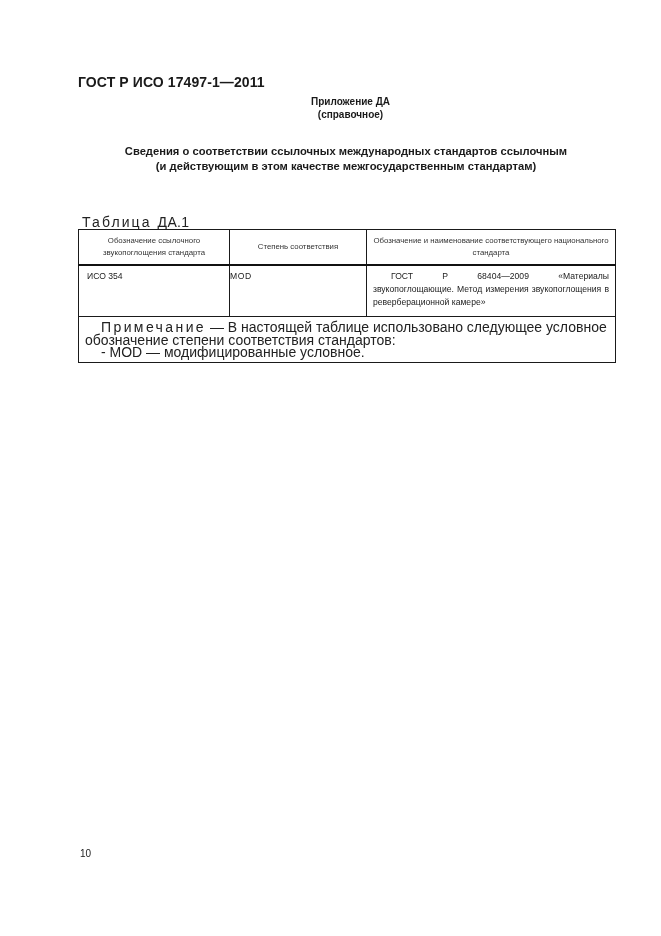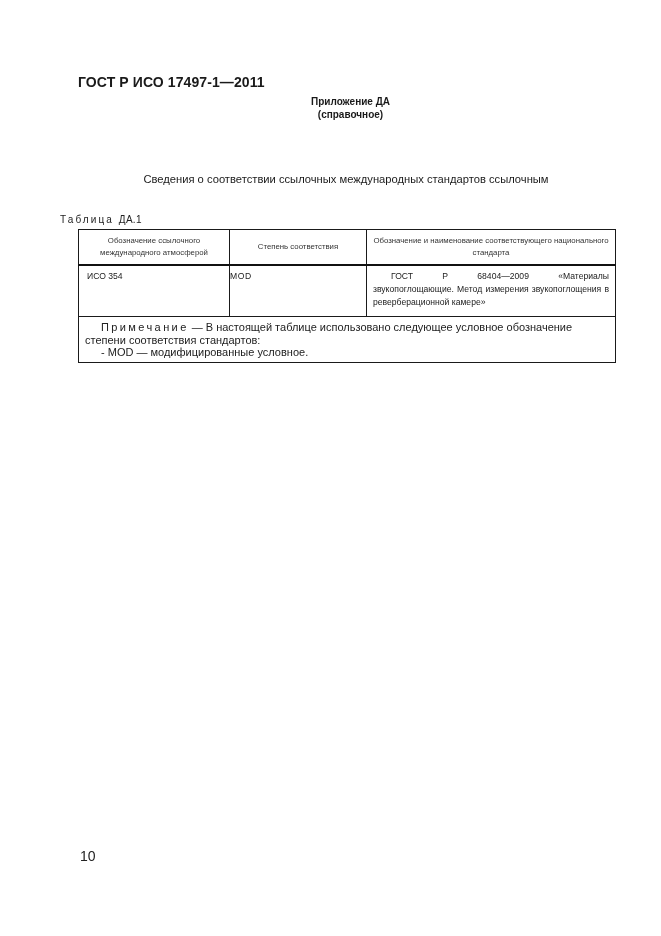--- a/index.html
+++ b/index.html
@@ -30,32 +30,32 @@
       text-align: center;
       font-size: 10px;
       font-weight: bold;
     }
     .annex-title { top: 96px; left: 20px; width: 661px; }
     .annex-type { top: 109px; left: 20px; width: 661px; }
     .heading {
       position: absolute;
       left: 78px;
       width: 536px;
-      top: 172px;
+      top: 144px;
       text-align: center;
       font-size: 11.2px;
-      font-weight: normal;
+      font-weight: bold;
       line-height: 15px;
     }
     .heading div { white-space: nowrap; }
     .table-caption {
       position: absolute;
-      left: 60px;
+      left: 82px;
       top: 214px;
-      font-size: 10px;
+      font-size: 14px;
       letter-spacing: 2.1px;
       color: #222;
     }
     .table-caption .num { letter-spacing: 0.3px; }
     table.std {
       position: absolute;
       left: 78px;
       top: 229px;
       width: 537px;
       border-collapse: collapse;
@@ -87,59 +87,60 @@
       padding: 4px 6px 4px 6px !important;
       line-height: 13px;
       text-align: justify;
       text-indent: 18px;
     }
     tr.row1 td { height: 42px; }
     tr.row2 td { height: 37px; }
     td.note {
       padding: 4px 6px 3px 6px !important;
       line-height: 12.5px;
-      font-size: 11px;
+      font-size: 14px;
     }
     .note-line1 { text-indent: 16px; }
     .note-spaced { letter-spacing: 2.4px; }
     .note-item { padding-left: 16px; }
     .page-number {
       position: absolute;
       left: 80px;
       top: 848px;
-      font-size: 14px;
+      font-size: 10px;
       color: #222;
     }
   </style>
 </head>
 <body>
 
 <div class="doc-code">ГОСТ Р ИСО 17497-1—2011</div>
 
 <div class="annex annex-title">Приложение ДА</div>
 <div class="annex annex-type">(справочное)</div>
 
 <div class="heading">
   <div>Сведения о соответствии ссылочных международных стандартов ссылочным</div>
+  <div>(и действующим в этом качестве межгосударственным стандартам)</div>
 </div>
 
 <div class="table-caption">
   <span>Таблица</span>
   <span class="num">ДА.1</span>
 </div>
 
 <table class="std">
   <colgroup>
     <col class="c1">
       <col class="c2">
       <col class="c3">
   </colgroup>
   <thead>
     <tr>
-      <th>Обозначение ссылочного международного атмосферой</th>
+      <th>Обозначение ссылочного звукопоглощения стандарта</th>
       <th>Степень соответствия</th>
       <th>Обозначение и наименование соответствующего национального стандарта</th>
     </tr>
   </thead>
   <tbody>
     <tr class="row1">
       <td class="code">ИСО 354</td>
       <td class="degree">MOD</td>
       <td class="title-cell">ГОСТ Р 68404—2009 «Материалы звукопоглощающие. Метод измерения звукопоглощения в реверберационной камере»</td>
     </tr>

